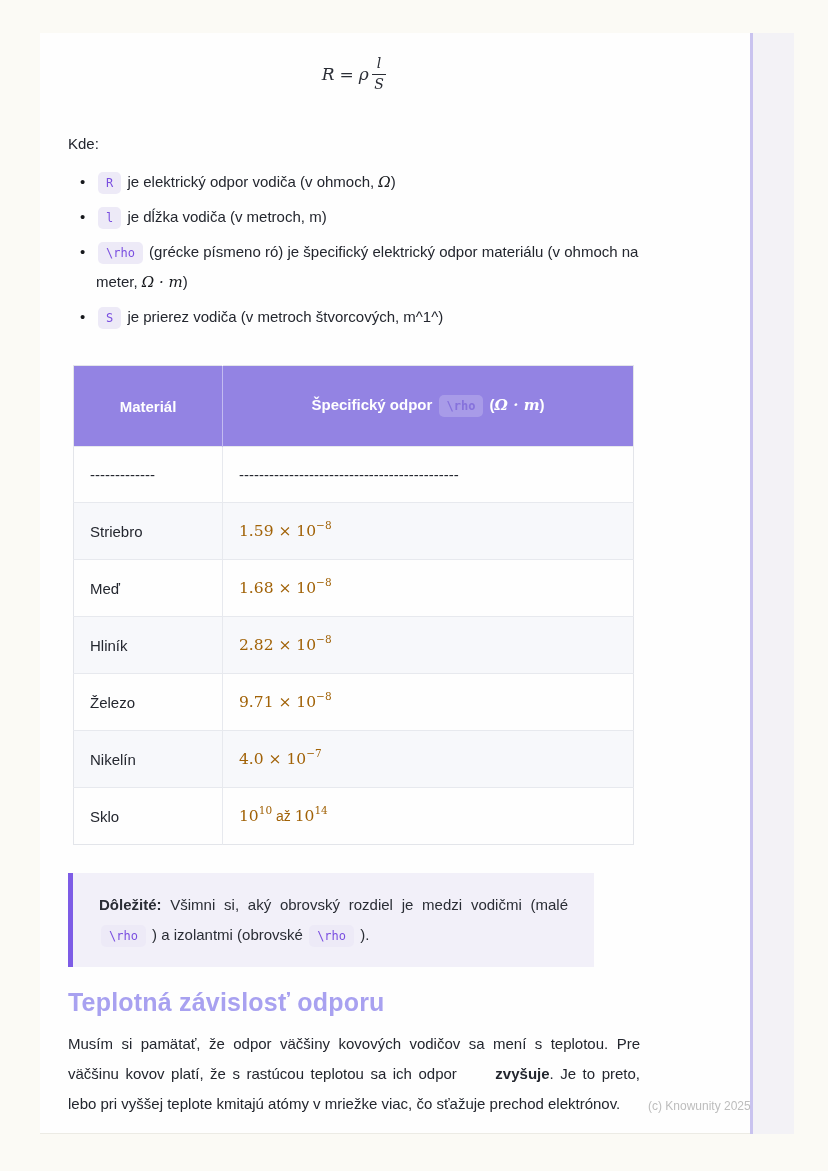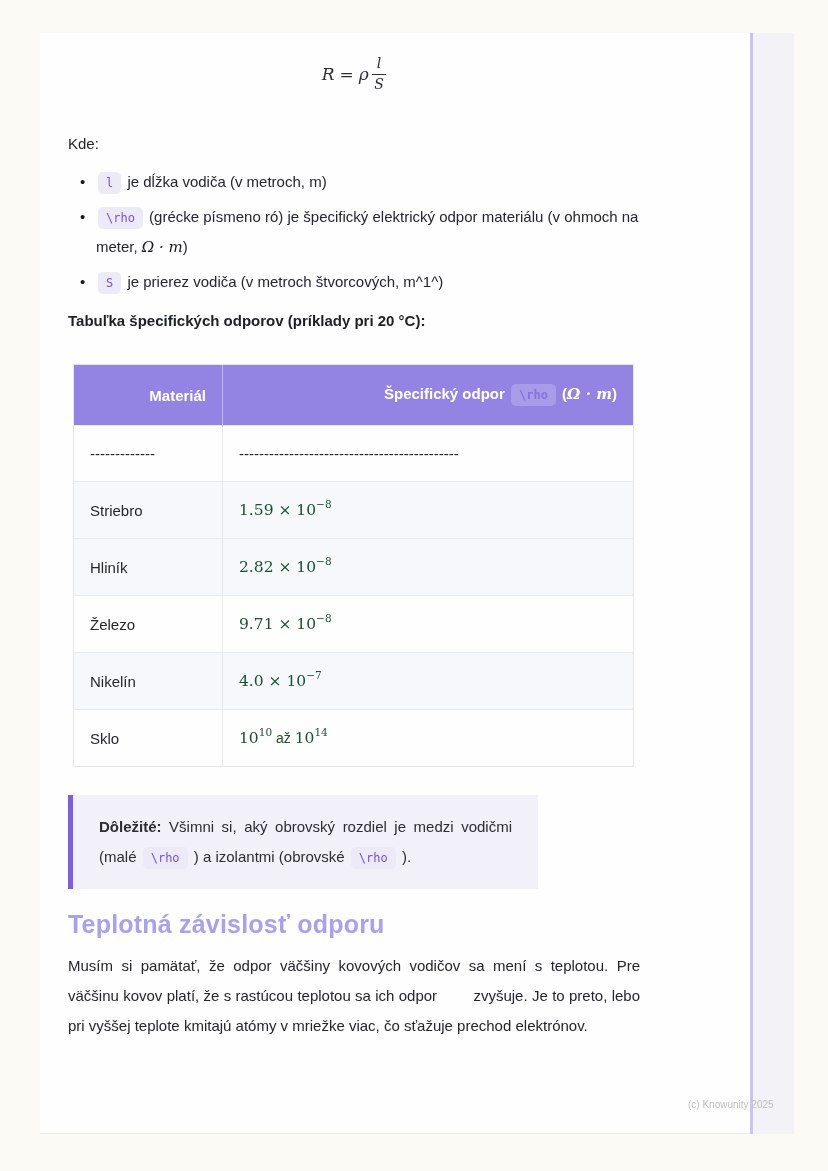--- a/index.html
+++ b/index.html
@@ -62,60 +62,60 @@
                    line-height: 21px; color: #1c1f26; }
 
   
   table.res-table {
     margin: 33px 0 0 5px; width: 561px;
     border-collapse: collapse; border: 1px solid #e3e5ea;
     table-layout: fixed;
   }
   table.res-table col.c1 { width: 149px; }
   table.res-table thead th {
-    background: #9383e3; color: #ffffff; text-align: right;
-    font-size: 15px; font-weight: 600; padding: 19px 16px;
+    background: #9383e3; color: #ffffff; text-align: center;
+    font-size: 15px; font-weight: 600; padding: 29px 16px;
     line-height: 19px;
   }
   table.res-table thead th + th { border-left: 1px solid rgba(255,255,255,0.45); }
   table.res-table td {
     padding: 18px 16px; font-size: 15px; line-height: 19px;
     border-top: 1px solid #e7e9ee; color: #24272f;
     vertical-align: middle;
   }
   table.res-table td + td { border-left: 1px solid #e7e9ee; }
   table.res-table tr.light { background: #f7f8fb; }
   .token--header { background: rgba(255,255,255,0.20); color: #8672dc; }
   .hdr-unit { font-weight: 700; }
   .hdr-math { font-family: "DejaVu Serif", serif; font-style: italic;
               font-size: 15px; font-weight: 600; }
   .dash-cell { color: #3a3d45; font-size: 14px; }
-  .val { font-family: "DejaVu Serif", serif; font-size: 15.5px; color: #14532d; }
+  .val { font-family: "DejaVu Serif", serif; font-size: 15.5px; color: #a16207; }
   .val sup { font-size: 10.5px; line-height: 0; position: relative; top: -1px; }
 
   
   .callout {
-    margin: 28px 0 0; width: 470px;
+    margin: 28px 0 0; width: 526px;
     background: #f2f0f9; border-left: 5px solid #7d5ce6;
     padding: 17px 26px; font-size: 15px; line-height: 30px;
     text-align: justify; color: #2a2d35;
   }
   .callout .label { font-weight: bold; }
 
   .section-heading {
     margin: 21px 0 0; font-size: 25px; font-weight: bold;
     color: #a8a1f0; line-height: 28px; letter-spacing: 0.2px;
   }
   .para { margin: 13px 0 0; font-size: 15px; line-height: 30px;
           text-align: justify; color: #23262e; }
-  .para .bold { font-weight: normal; margin-left: 32px; }
+  .para .bold { font-weight: bold; margin-left: 32px; }
 
   .watermark {
-    position: absolute; left: 688px; top: 1099px;
-    font-size: 10px; color: #bdbdbd; z-index: 5; white-space: nowrap;
+    position: absolute; left: 648px; top: 1099px;
+    font-size: 12px; color: #bdbdbd; z-index: 5; white-space: nowrap;
   }
 </style>
 </head>
 <body>
 
 <div class="page">
   <div class="content">
 
     <div class="formula-wrap">
       <span class="formula">
@@ -126,31 +126,33 @@
           <span class="num">l</span>
           <span class="den">S</span>
         </span>
       </span>
     </div>
 
     <p class="kde">Kde:</p>
 
     <ul class="bullets">
       <li>
+        <span class="token">R</span><span> je elektrický odpor vodiča (v ohmoch, </span><span class="math">Ω</span><span>)</span>
+      </li>
+      <li>
         <span class="token">l</span><span> je dĺžka vodiča (v metroch, m)</span>
       </li>
       <li>
         <span class="token">\rho</span><span> (grécke písmeno ró) je špecifický elektrický odpor materiálu (v ohmoch na meter, </span><span class="math">Ω · m</span><span>)</span>
       </li>
       <li>
         <span class="token">S</span><span> je prierez vodiča (v metroch štvorcových, m^1^)</span>
       </li>
     </ul>
 
-    <p class="table-heading">Tabuľka špecifických odporov (príklady pri 20 °C):</p>
 
     <table class="res-table">
       <colgroup>
           <col class="c1">
           <col class="c2">
         </colgroup>
       <thead>
         <tr>
           <th>Materiál</th>
           <th>
@@ -162,20 +164,24 @@
       </thead>
       <tbody>
         <tr>
           <td class="dash-cell">-------------</td>
           <td class="dash-cell">--------------------------------------------</td>
         </tr>
         <tr class="light">
           <td>Striebro</td>
           <td><span class="val"><span>1.59 × 10</span><sup>−8</sup></span></td>
         </tr>
+        <tr>
+          <td>Meď</td>
+          <td><span class="val"><span>1.68 × 10</span><sup>−8</sup></span></td>
+        </tr>
         <tr class="light">
           <td>Hliník</td>
           <td><span class="val"><span>2.82 × 10</span><sup>−8</sup></span></td>
         </tr>
         <tr>
           <td>Železo</td>
           <td><span class="val"><span>9.71 × 10</span><sup>−8</sup></span></td>
         </tr>
         <tr class="light">
           <td>Nikelín</td>

